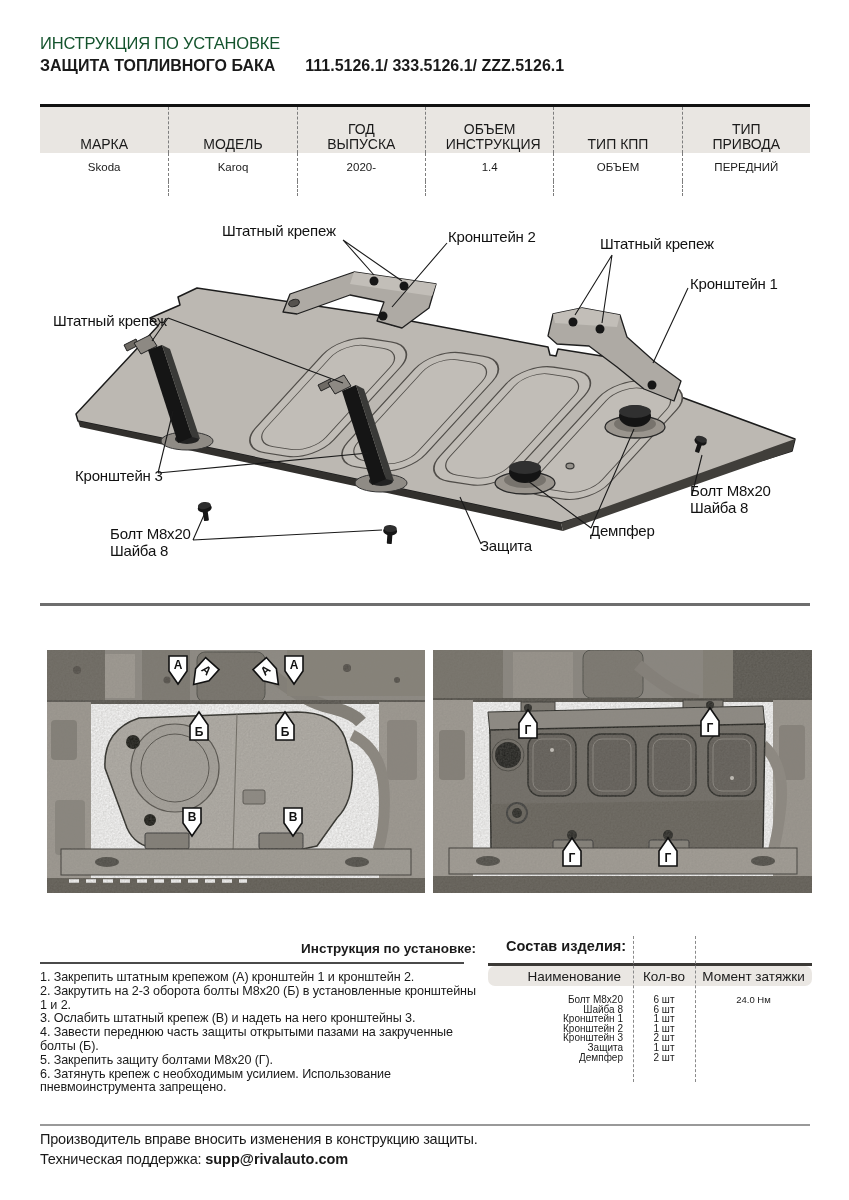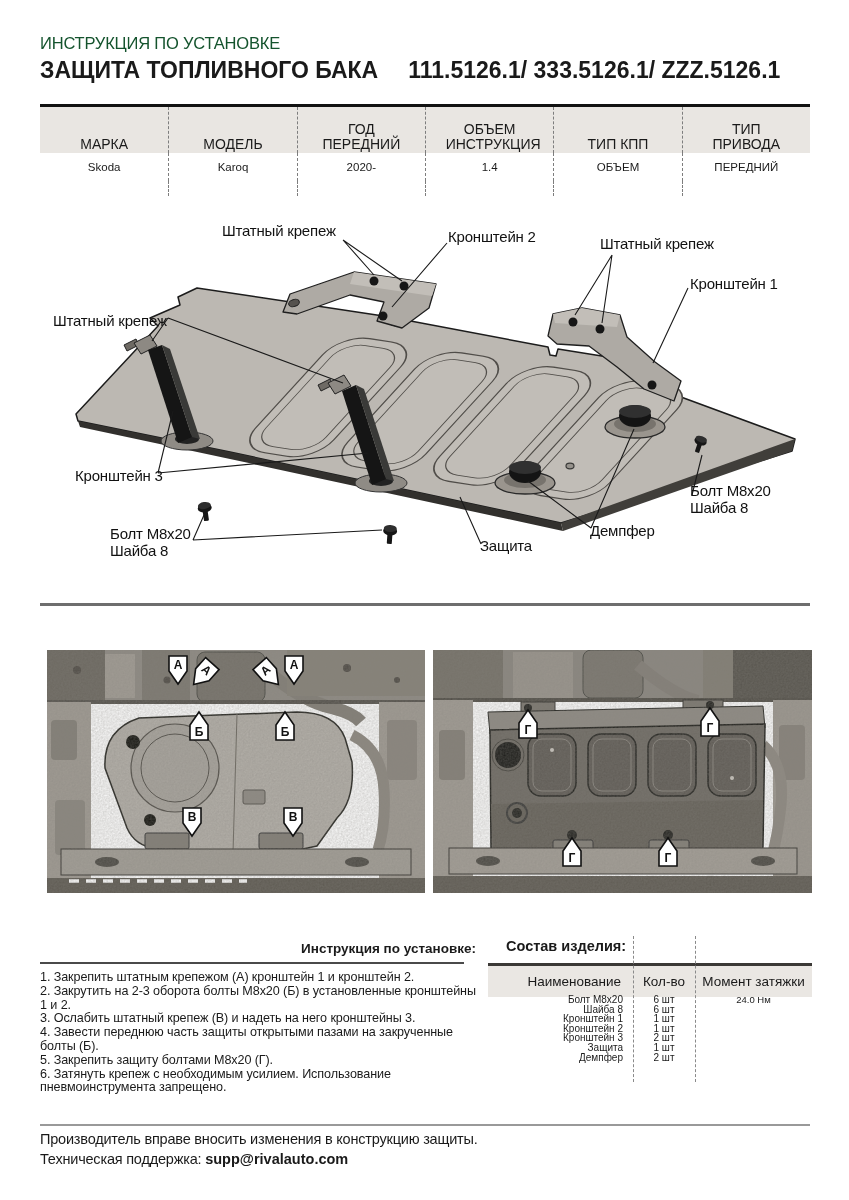--- a/index.html
+++ b/index.html
@@ -1,21 +1,21 @@
 <!DOCTYPE html>
 <html><head>
 <meta charset="utf-8">
 <style>
   html,body{margin:0;padding:0;background:#fff;}
   .page{position:relative;width:849px;height:1200px;background:#fff;overflow:hidden;
         font-family:"Liberation Sans",sans-serif;color:#1a1a1a;}
   .abs{position:absolute;}
   
   .hdr1{left:40px;top:34px;font-size:16.5px;letter-spacing:-0.2px;color:#14532d;}
-  .hdr2{left:40px;top:57px;font-size:23px;font-weight:bold;white-space:nowrap;}
+  .hdr2{left:40px;top:57px;font-size:16px;font-weight:bold;white-space:nowrap;}
   .hdr2 .codes{margin-left:30px;}
   
   .vt{left:40px;top:104px;width:770px;border-top:3.5px solid #111;}
   .vt-row{display:grid;grid-template-columns:repeat(6,1fr);}
   .vt-head{background:#e9e6e2;}
   .vt-cell{display:flex;align-items:center;justify-content:center;text-align:center;
            border-left:1px dashed #7d7d7d;}
   .vt-cell:first-child{border-left:none;}
   .vt-head .vt-cell{height:46px;font-size:14px;line-height:1.12;align-items:flex-end;}
   .vt-head .vt-cell span{display:inline-block;max-width:88px;}
@@ -35,21 +35,21 @@
   
   .instr{left:40px;top:941px;width:436px;}
   .instr-title{font-weight:bold;font-size:13.5px;text-align:right;}
   .instr-rule{width:424px;height:2px;background:#4a4a4a;margin:6px 0 7px 0;}
   .step{font-size:12.6px;line-height:13.8px;letter-spacing:-0.1px;}
   
   .parts{left:488px;top:936px;width:324px;height:146px;}
   .parts-title{position:absolute;left:18px;top:2px;font-size:14.5px;font-weight:bold;}
   .parts-rule{position:absolute;left:0;top:27px;width:324px;height:3px;background:#3b3936;}
   .parts-grid{display:grid;grid-template-columns:145px 62px 117px;}
-  .parts-head{position:absolute;left:0;top:30px;width:324px;height:31px;background:#eae7e3;}
+  .parts-head{position:absolute;left:0;top:30px;width:324px;height:20px;background:#eae7e3;border-radius:7px;}
   .parts-head div{display:flex;align-items:center;font-size:13.5px;}
   .ph-name{justify-content:flex-end;padding-right:12px;}
   .ph-qty,.ph-torque{justify-content:center;}
   .parts-rows{position:absolute;left:0;top:59px;width:324px;}
   .prow{height:9.6px;font-size:10px;line-height:9.6px;}
   .prow .pname{text-align:right;padding-right:10px;}
   .prow .pqty{text-align:center;}
   .prow .ptorque{text-align:center;font-size:9.5px;}
   .pdash{position:absolute;top:0;height:146px;border-left:1.5px dashed #8a8a8a;}
   
@@ -85,21 +85,21 @@
 
   <div class="abs vt">
     <div class="vt-row vt-head">
       <div class="vt-cell">
           <span>МАРКА</span>
         </div>
       <div class="vt-cell">
           <span>МОДЕЛЬ</span>
         </div>
       <div class="vt-cell">
-          <span>ГОД ПЕРЕДНИЙ</span>
+          <span>ГОД ВЫПУСКА</span>
         </div>
       <div class="vt-cell">
           <span>ОБЪЕМ ИНСТРУКЦИЯ</span>
         </div>
       <div class="vt-cell">
           <span>ТИП КПП</span>
         </div>
       <div class="vt-cell">
           <span>ТИП ПРИВОДА</span>
         </div>

